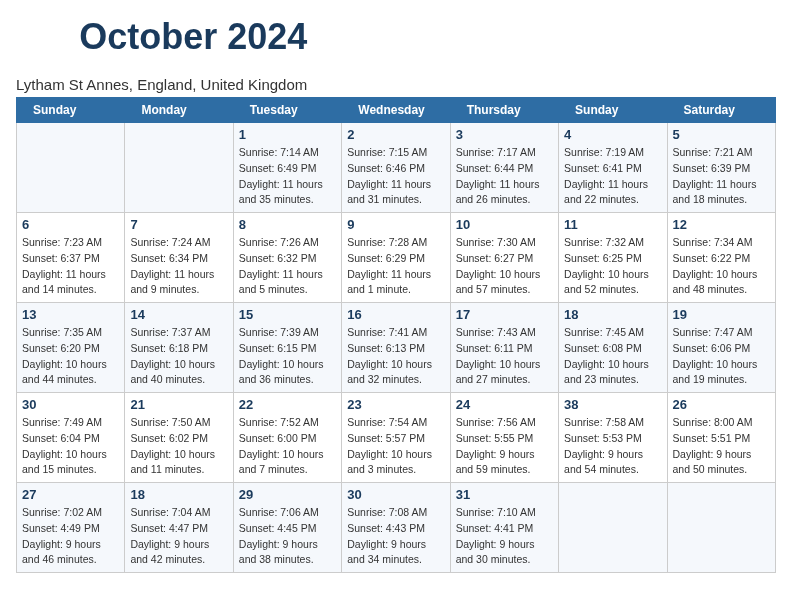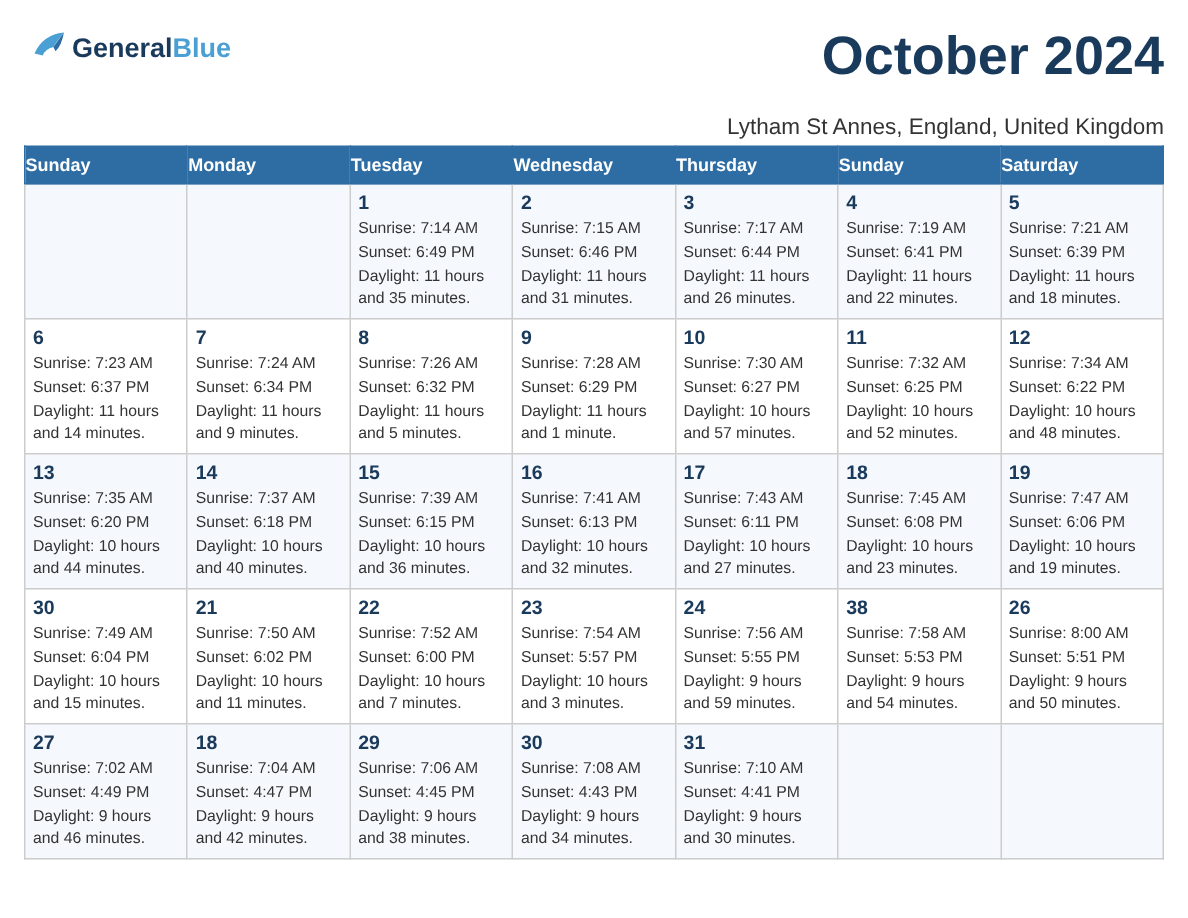--- a/index.html
+++ b/index.html
@@ -40,21 +40,21 @@
     }
     table {
       width: 100%;
       border-collapse: collapse;
       font-size: 11px;
     }
     thead th {
       background: #2e6da4;
       color: #fff;
       text-align: left;
-      padding: 5px 0;
+      padding: 5px 16px;
       font-size: 12px;
       font-weight: bold;
       border: 1px solid #2e6da4;
     }
     tbody td {
       border: 1px solid #ccc;
       vertical-align: top;
       padding: 4px 5px;
       width: 108px;
       min-height: 80px;
@@ -75,31 +75,20 @@
       font-size: 10.5px;
     }
     .empty-cell {
       background: #f9f9f9;
     }
   </style>
 </head>
 <body>
 
 <div class="header">
-  <div class="logo">
-    <div>
-      <svg class="logo-bird" viewBox="0 0 40 40" xmlns="http://www.w3.org/2000/svg">
-        <path d="M10,28 Q18,10 38,8 Q30,18 28,22 Q20,24 18,30 Z" fill="#4a9fd4"></path>
-        <path d="M28,22 Q32,16 38,8 Q36,20 30,26 Z" fill="#2e6da4"></path>
-      </svg>
-    </div>
-    <div>
-      <div style="font-size:18px;font-weight:bold;color:#1a3a5c;">General<span style="color:#4a9fd4;">Blue</span></div>
-    </div>
-  </div>
   <div class="title-block">
     <div class="month-title">October 2024</div>
     <div class="location">Lytham St Annes, England, United Kingdom</div>
   </div>
 </div>
 
 <table>
   <thead>
     <tr id="days-header-row">
     <th>Sunday</th>

